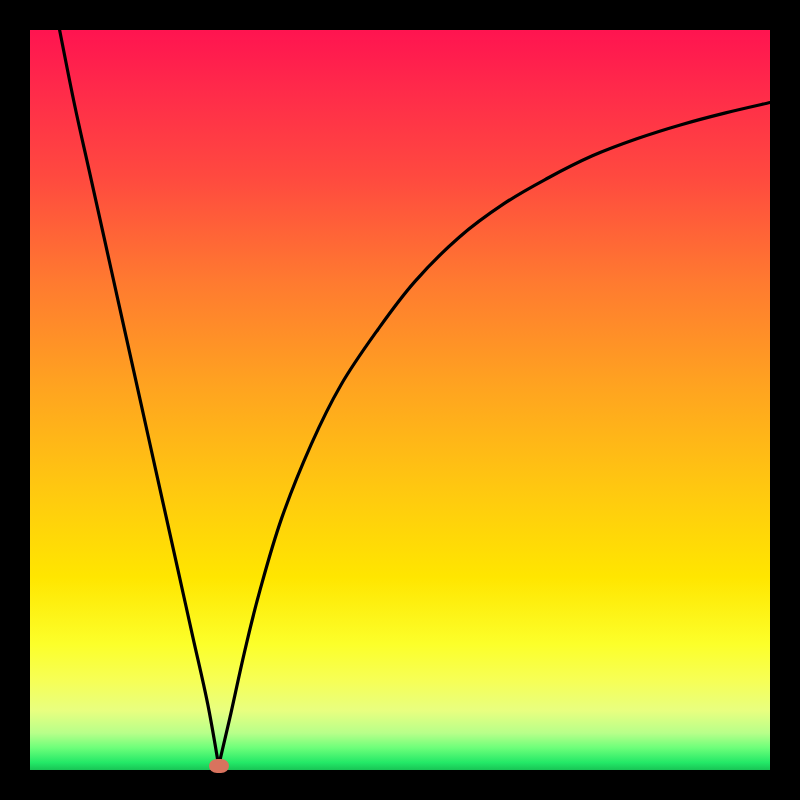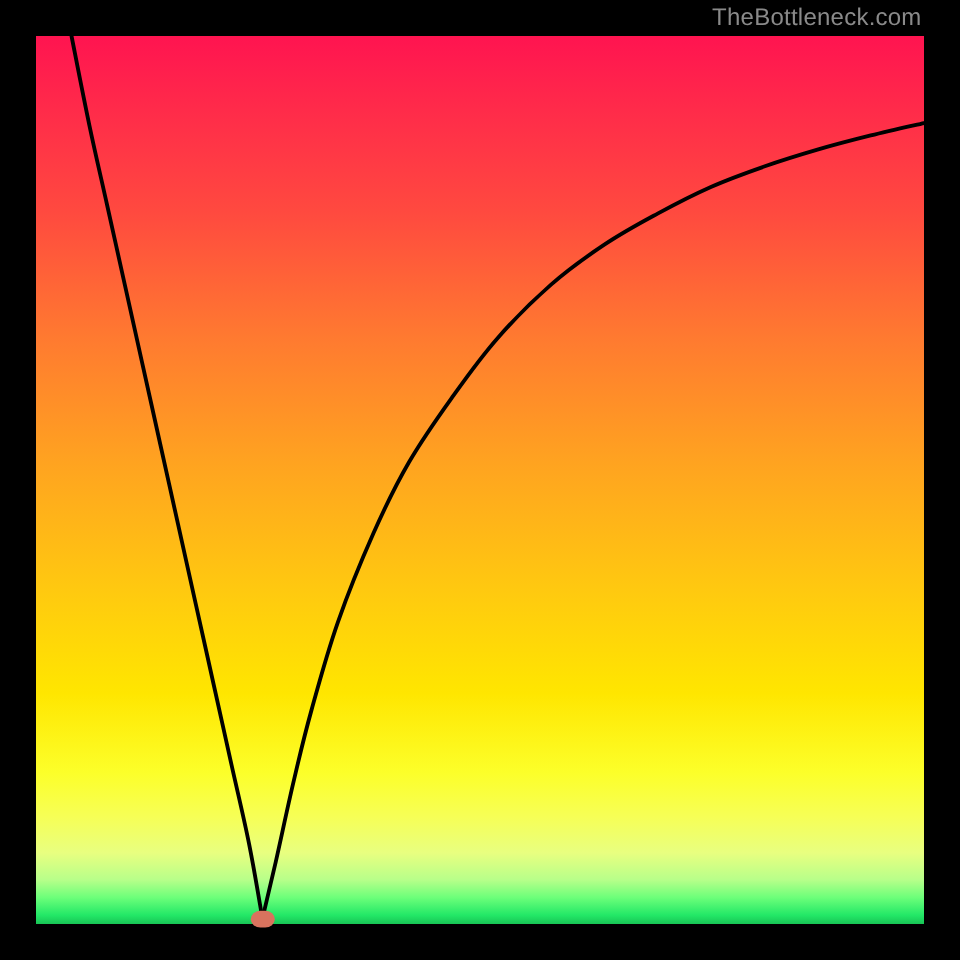--- a/index.html
+++ b/index.html
@@ -84,14 +84,13 @@
   <div class="plot-area">
 
     <svg class="curve" viewBox="0 0 740 740" preserveAspectRatio="none">
       <path d="M29.60 0.00 C32.26 13.32, 39.07 48.69, 44.40 74.00 C49.73 99.31, 53.87 116.62, 59.20 140.60 C64.53 164.58, 68.67 183.22, 74.00 207.20 C79.33 231.18, 83.47 249.82, 88.80 273.80 C94.13 297.78, 98.27 316.42, 103.60 340.40 C108.93 364.38, 113.07 383.02, 118.40 407.00 C123.73 430.98, 127.87 449.62, 133.20 473.60 C138.53 497.58, 142.67 516.22, 148.00 540.20 C153.33 564.18, 157.47 582.82, 162.80 606.80 C168.13 630.78, 172.94 650.22, 177.60 673.40 C182.26 696.58, 186.70 724.37, 188.70 735.56"></path>
       <path d="M188.70 735.56 C190.70 727.04, 195.14 708.71, 199.80 688.20 C204.46 667.69, 209.27 644.24, 214.60 621.60 C219.93 598.96, 222.74 586.38, 229.40 562.40 C236.06 538.42, 242.28 515.04, 251.60 488.40 C260.92 461.76, 270.54 438.38, 281.20 414.40 C291.86 390.42, 298.81 375.85, 310.80 355.20 C322.79 334.55, 334.48 318.35, 347.80 299.70 C361.12 281.05, 370.15 268.25, 384.80 251.60 C399.45 234.95, 413.22 221.19, 429.20 207.20 C445.18 193.21, 457.62 184.56, 473.60 173.90 C489.58 163.24, 502.02 156.66, 518.00 148.00 C533.98 139.34, 546.42 132.86, 562.40 125.80 C578.38 118.74, 590.82 114.37, 606.80 108.78 C622.78 103.19, 635.22 99.38, 651.20 94.72 C667.18 90.06, 679.62 86.88, 695.60 82.88 C711.58 78.88, 732.01 74.38, 740.00 72.52"></path>
     </svg>
 
     <div class="marker" style="left: 188.7px; top: 735.56px;"></div>
   </div>
 
-  <div class="watermark">TheBottleneck.com</div>
 </div>
 
 </body></html>

